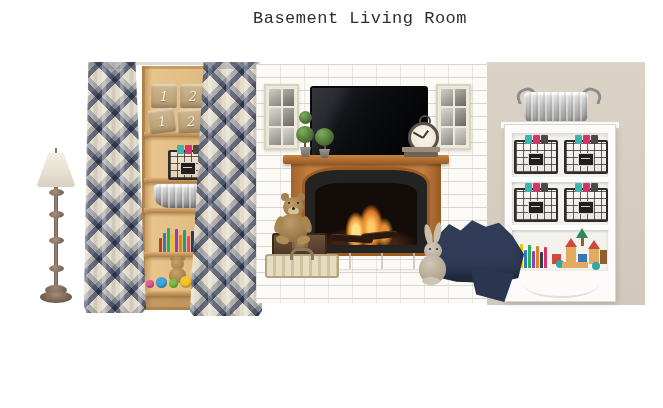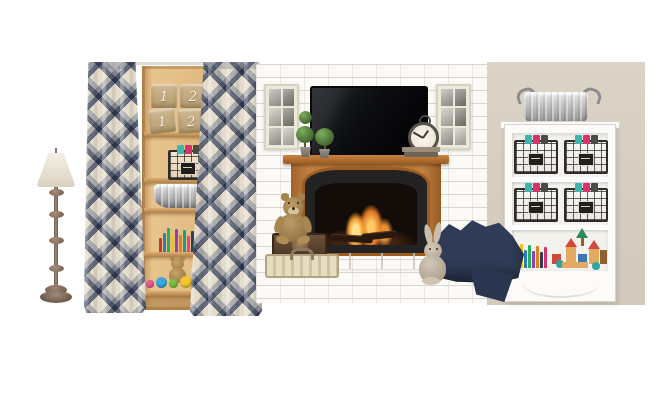--- a/index.html
+++ b/index.html
@@ -204,20 +204,21 @@
 
   .blocks{position:absolute;left:552px;top:234px;width:58px;height:36px;}
   .blocks .blk{position:absolute;}
   .tri{width:0;height:0;border-left:6px solid transparent;border-right:6px solid transparent;}
 </style>
 </head>
 <body>
 
 <div class="board">
 
+  <div class="title">Basement Living Room</div>
 
   <div class="abs lamp">
     <div class="lamp-finial"></div>
     <div class="lamp-shade"></div>
     <div class="lamp-stem"></div>
     <div class="lamp-knob" style="top:36px;"></div>
     <div class="lamp-knob" style="top:58px;"></div>
     <div class="lamp-knob" style="top:84px;"></div>
     <div class="lamp-knob" style="top:112px;"></div>
     <div class="lamp-foot"></div>

